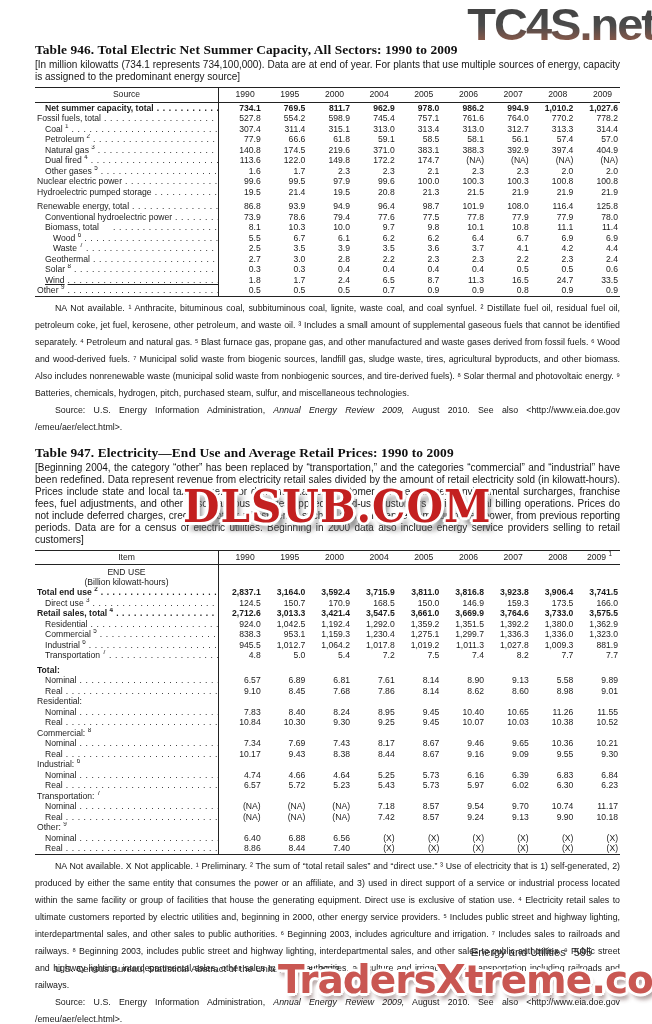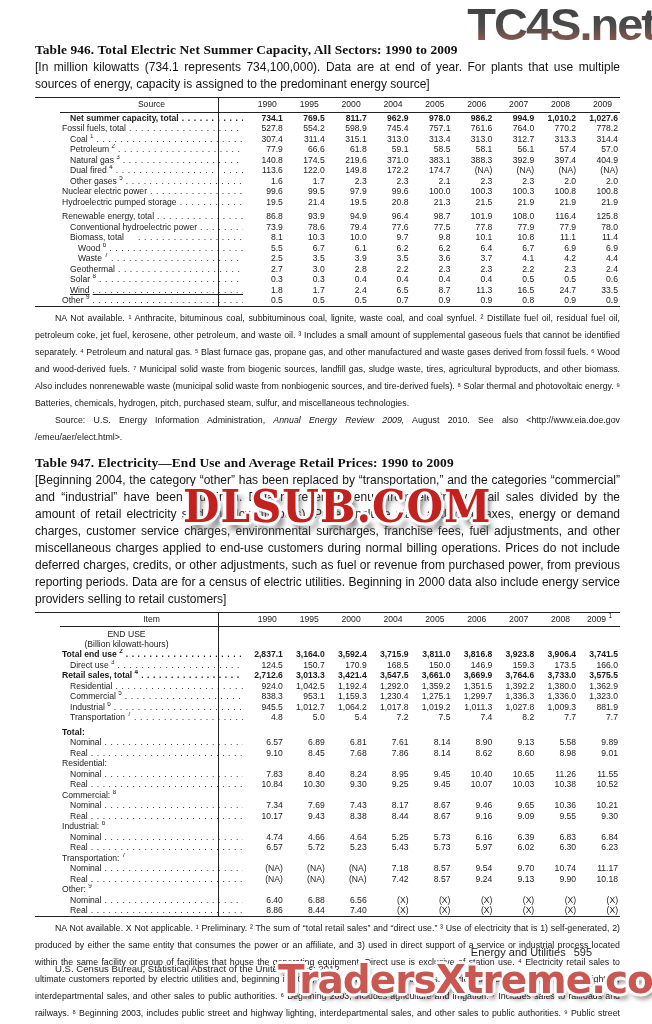--- a/index.html
+++ b/index.html
@@ -3,27 +3,27 @@
 <meta charset="utf-8">
 <style>
   html,body{margin:0;padding:0;background:#e8e8e8;}
   .page{position:relative;width:652px;height:1024px;background:#fff;overflow:hidden;
         font-family:"Liberation Sans",sans-serif;color:#1b1b1b;margin:0 auto;}
   .content{position:absolute;left:35px;top:0;width:585px;padding-top:42px;}
 
   .ttl{font-family:"Liberation Serif",serif;font-weight:bold;font-size:13.4px;
        line-height:15px;margin:0;color:#101010;letter-spacing:.1px;}
   .ttl947{margin-top:9px;}
-  .hn{font-size:12px;line-height:17px;text-align:justify;color:#161616;margin:2px 0 0 0;}
+  .hn{font-size:10px;line-height:12px;text-align:justify;color:#161616;margin:2px 0 0 0;}
 
   
   .tbl{position:relative;margin-top:4px;border-top:1.6px solid #222;border-bottom:1.6px solid #222;
        font-size:8.6px;color:#1b1b1b;}
   .vrule{position:absolute;left:183px;top:0;bottom:0;width:1px;background:#222;}
-  .trow{display:flex;height:10.5px;line-height:10.5px;align-items:center;margin-left:25px;}
+  .trow{display:flex;height:10.5px;line-height:10.5px;align-items:center;}
   .thead{height:13.5px;line-height:13.5px;border-bottom:1px solid #222;}
   .c0{width:183px;flex:0 0 183px;display:flex;overflow:hidden;box-sizing:border-box;}
   .thead .c0{display:block;text-align:center;}
   .cy{flex:1 1 0;text-align:right;padding-right:8px;}
   .cv{flex:1 1 0;text-align:right;padding-right:2px;}
   .lab{white-space:nowrap;}
   .dots{flex:1 1 auto;overflow:hidden;white-space:nowrap;}
   .dots::before{content:". . . . . . . . . . . . . . . . . . . . . . . . . . . . . . . . . . . . . . . . . . .";
                 letter-spacing:.6px;padding-left:3px;}
   .b{font-weight:bold;}

